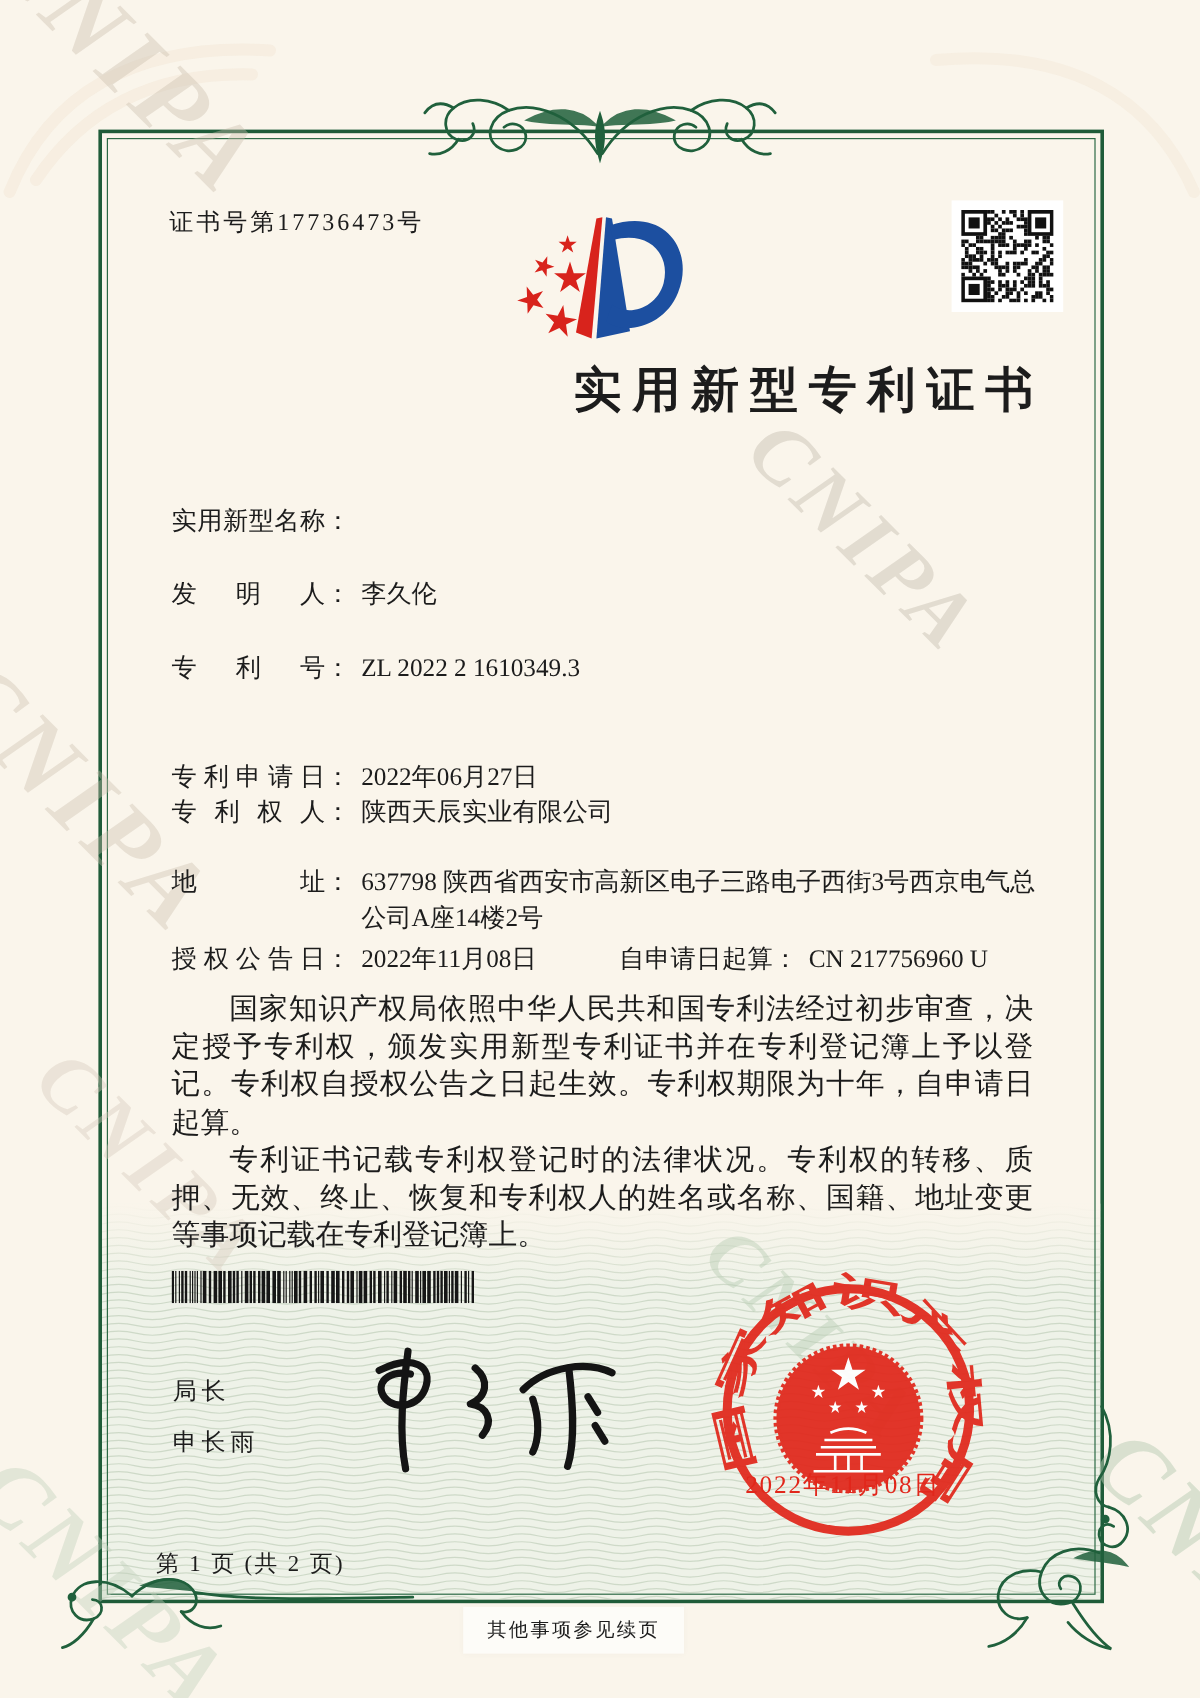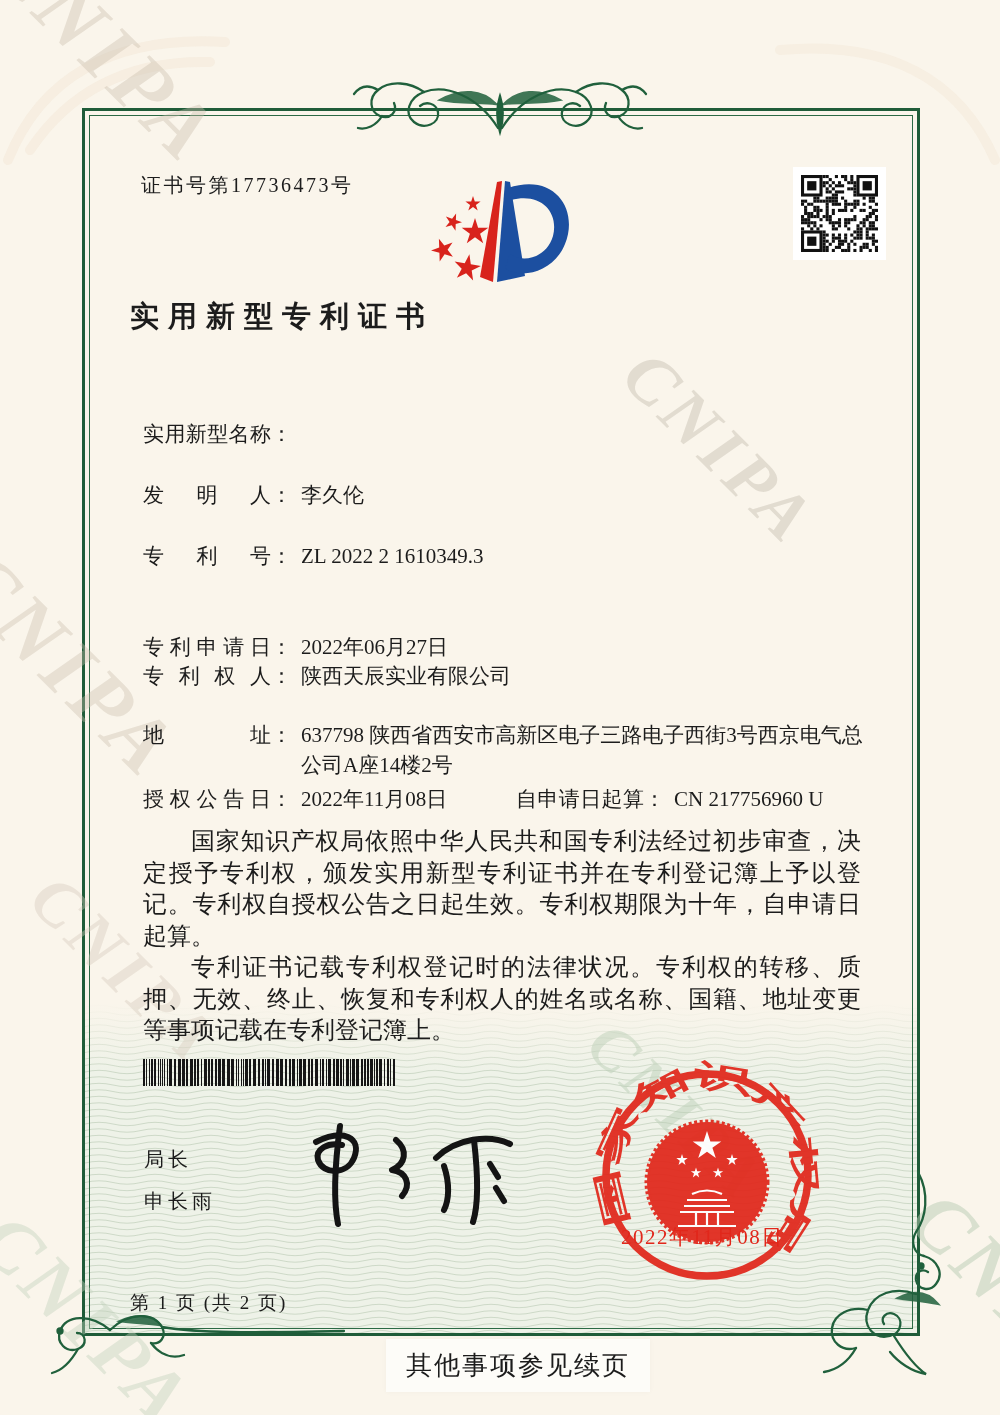--- a/index.html
+++ b/index.html
@@ -15,41 +15,41 @@
          border:1.5px solid #2c6a45;}
   .guilloche-wrap{position:absolute;left:0;top:892px;width:832px;height:330px;}
   .guilloche-fade{position:absolute;left:0;top:0;width:832px;height:70px;
          background:linear-gradient(#faf5eb,rgba(250,245,235,0));}
   
   .wm{position:absolute;font-family:"Liberation Serif",serif;font-style:italic;font-weight:bold;
       letter-spacing:6px;transform:rotate(45deg);pointer-events:none;white-space:nowrap;}
   
   .cert-no{position:absolute;left:141px;top:172px;font-size:20px;letter-spacing:2.5px;}
   .qr-box{position:absolute;left:793px;top:167px;width:93px;height:93px;background:#fff;}
-  .title{position:absolute;left:130px;top:297px;width:740px;text-align:left;
-         font-size:29px;font-weight:bold;letter-spacing:9px;}
+  .title{position:absolute;left:130px;top:297px;width:740px;text-align:right;
+         font-size:40px;font-weight:bold;letter-spacing:9px;}
   
   .field-row{position:absolute;left:143px;font-size:21px;line-height:30px;display:flex;}
   .f-label{display:inline-block;width:128px;text-align:justify;text-align-last:justify;flex:none;}
   .f-colon{flex:none;}
   .f-value{margin-left:9px;}
   .addr-value{width:580px;}
   .grant-group{position:absolute;font-size:21px;line-height:30px;display:flex;}
   
   .legal{position:absolute;left:143px;top:826px;width:718px;font-size:24px;line-height:31.5px;
          text-align:justify;}
   .legal p{margin:0;text-indent:2em;}
   
   .signer{position:absolute;left:144px;font-size:20px;letter-spacing:4px;}
   .seal-date{position:absolute;left:621px;top:1223px;font-size:21px;letter-spacing:1.5px;
          color:#e1271b;font-weight:500;z-index:6;white-space:nowrap;}
   .page-info{position:absolute;left:130px;top:1290px;width:700px;text-align:left;
          font-size:19px;letter-spacing:2px;}
   .footer-note{position:absolute;left:386px;top:1339px;background:#fdfcf8;padding:9px 20px;
-         font-size:26px;letter-spacing:2px;box-shadow:0 0 6px rgba(0,0,0,0.03);}
+         font-size:16px;letter-spacing:2px;box-shadow:0 0 6px rgba(0,0,0,0.03);}
   svg{display:block;}
 </style>
 </head>
 <body>
 
 <div class="page">
 
   <svg class="margin-deco" style="left:0;top:0" width="240" height="170" viewBox="0 0 240 170">
     <path d="M8,160 C40,80 110,35 225,42 M30,150 C70,90 130,60 210,62" stroke="#eddcc6" stroke-width="10" fill="none" stroke-linecap="round" opacity="0.5"></path>
   </svg>

